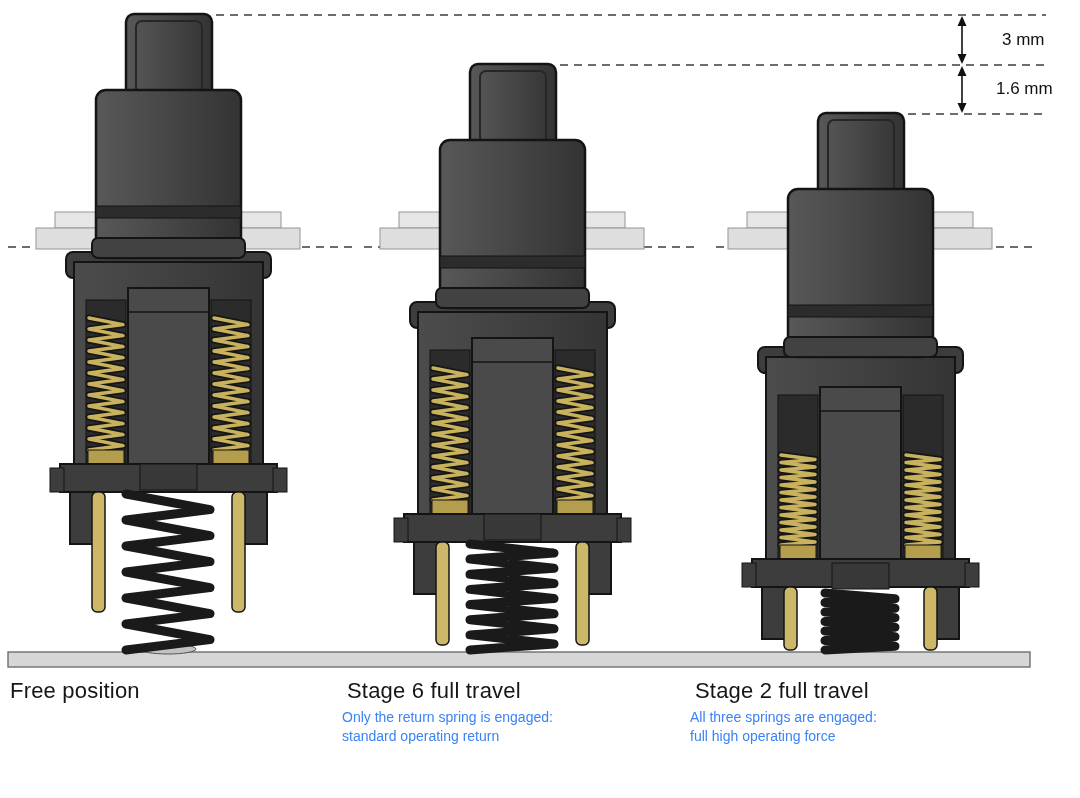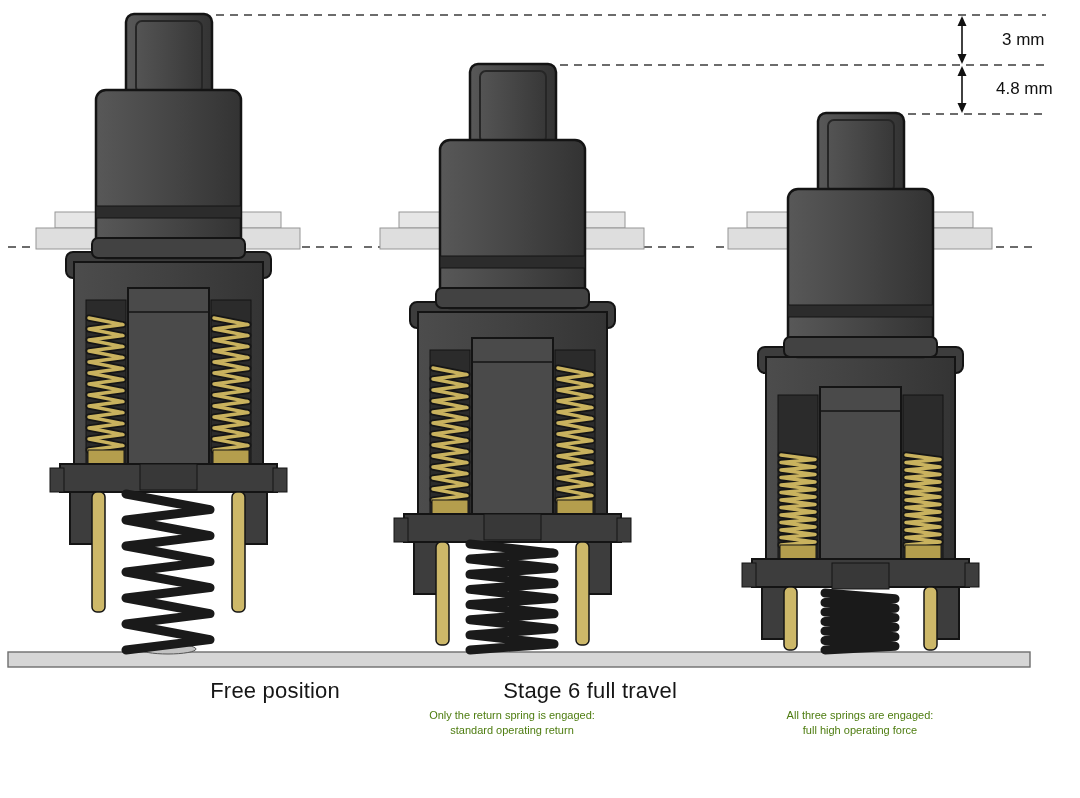--- a/index.html
+++ b/index.html
@@ -6,22 +6,22 @@
   body{width:1080px;height:798px;font-family:"Liberation Sans",sans-serif;}
   .stage{position:relative;width:1080px;height:798px;background:#fff;overflow:hidden;}
   svg{position:absolute;left:0;top:0;}
   .dash{stroke:#3c3c3c;stroke-width:1.4;stroke-dasharray:8 6;fill:none;}
   .dim-line{stroke:#111;stroke-width:1.6;}
   .arrow{fill:#111;stroke:none;}
   .spring-outline{fill:none;stroke:#161616;stroke-width:7;stroke-linejoin:round;stroke-linecap:round;}
   .spring-gold{fill:none;stroke:#c9b25e;stroke-width:3.5;stroke-linejoin:round;stroke-linecap:round;}
   .spring-return{fill:none;stroke:#1a1a1a;stroke-width:9;stroke-linejoin:round;stroke-linecap:round;}
   .label{position:absolute;font-size:17px;color:#111;white-space:nowrap;}
-  .caption{position:absolute;width:330px;text-align:right;font-size:22px;color:#161616;letter-spacing:.2px;}
-  .subcaption{position:absolute;width:340px;text-align:center;font-size:11px;color:#4d7c0f;line-height:1.35;}
+  .caption{position:absolute;width:330px;text-align:left;font-size:22px;color:#161616;letter-spacing:.2px;}
+  .subcaption{position:absolute;width:340px;text-align:left;font-size:14px;color:#3b82f6;line-height:1.35;}
 </style>
 </head>
 <body>
 
 <div class="stage">
 
 <svg width="1080" height="798" viewBox="0 0 1080 798">
   <defs>
     <linearGradient id="capGrad" x1="0" y1="0" x2="1" y2="0">
       <stop offset="0" stop-color="#585858"></stop>
@@ -144,24 +144,25 @@
     <path class="spring-return" d="M 825 593 L 895 598.7 L 825 602.5 L 895 608.2 L 825 612.0 L 895 617.7 L 825 621.5 L 895 627.2 L 825 631.0 L 895 636.7 L 825 640.5 L 895 646.2 L 825 650.0"></path>
     <rect x="818" y="113" width="86" height="86" rx="8" fill="url(#capGrad)" stroke="#141414" stroke-width="2.5"></rect>
     <rect x="828" y="120" width="66" height="72" rx="6" fill="none" stroke="#262626" stroke-width="2"></rect>
     <rect x="788" y="189" width="145" height="168" rx="10" fill="url(#capGrad)" stroke="#141414" stroke-width="2.5"></rect>
     <rect x="788" y="305" width="145" height="12" fill="#2c2c2c" stroke="#141414"></rect>
     <rect x="784" y="337" width="153" height="20" rx="6" fill="#424242" stroke="#141414" stroke-width="2"></rect>
   </g>
 </svg>
 
 <div class="label" style="left:1002px;top:30px">3 mm</div>
-<div class="label" style="left:996px;top:79px">4.8 mm</div>
+<div class="label" style="left:996px;top:79px">1.6 mm</div>
 
 <div class="caption" style="left:10px;top:678px">Free position</div>
 <div class="caption" style="left:347px;top:678px">Stage 6 full travel</div>
+<div class="caption" style="left:695px;top:678px">Stage 2 full travel</div>
 
 <div class="subcaption" style="left:342px;top:708px">
   <div>Only the return spring is engaged:</div>
   <div>standard operating return</div>
 </div>
 <div class="subcaption" style="left:690px;top:708px">
   <div>All three springs are engaged:</div>
   <div>full high operating force</div>
 </div>
 

